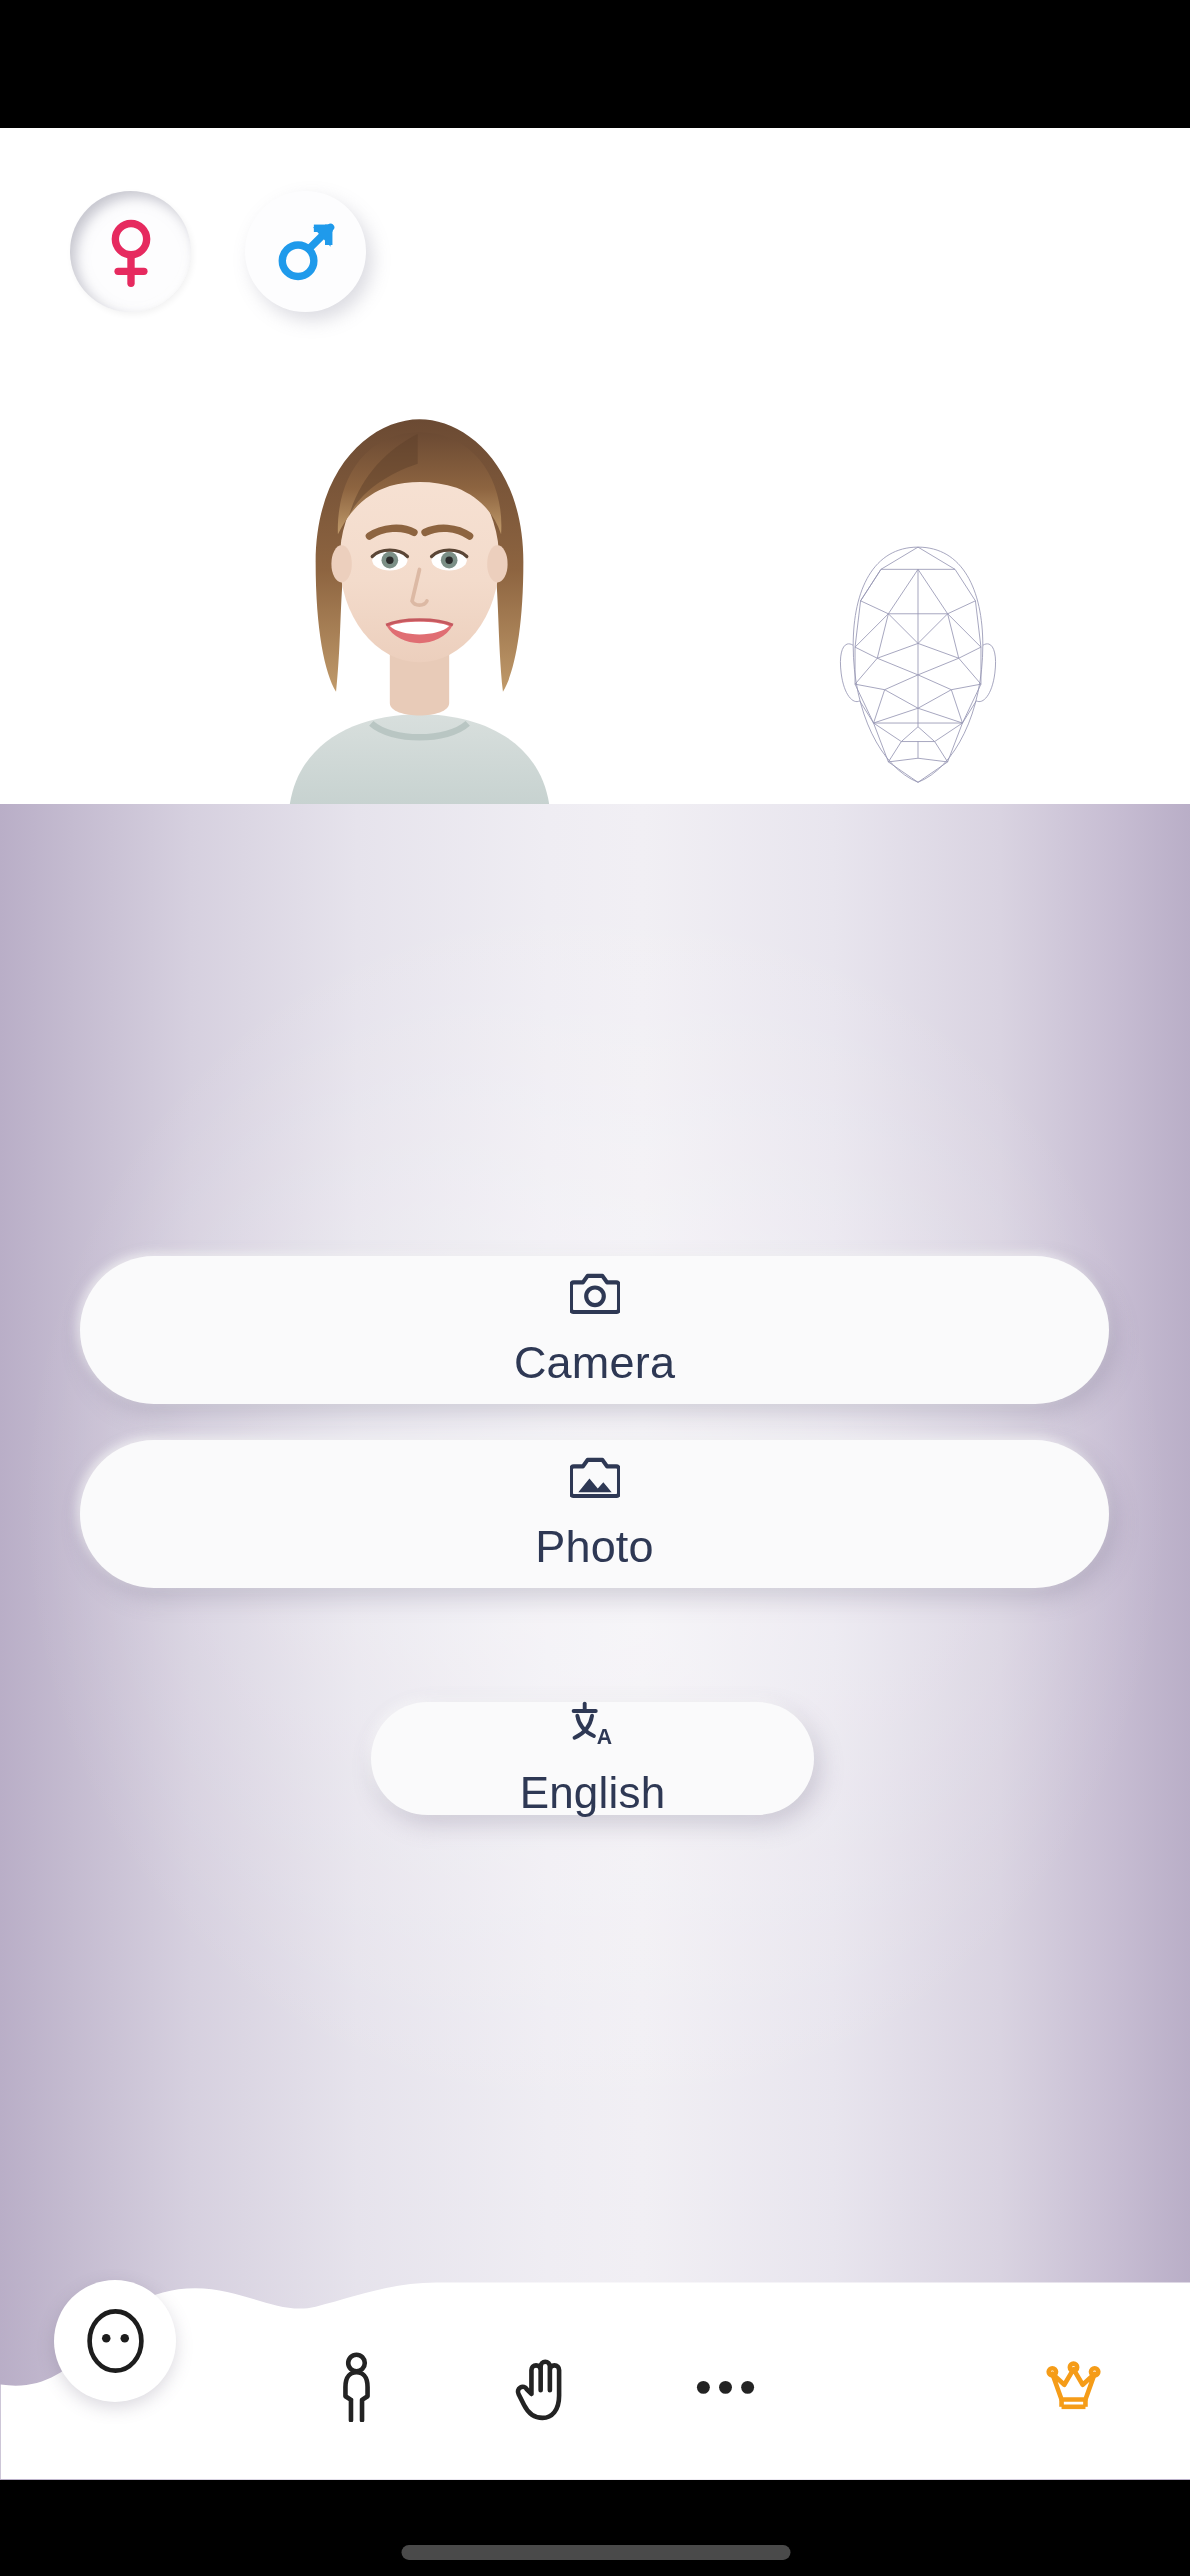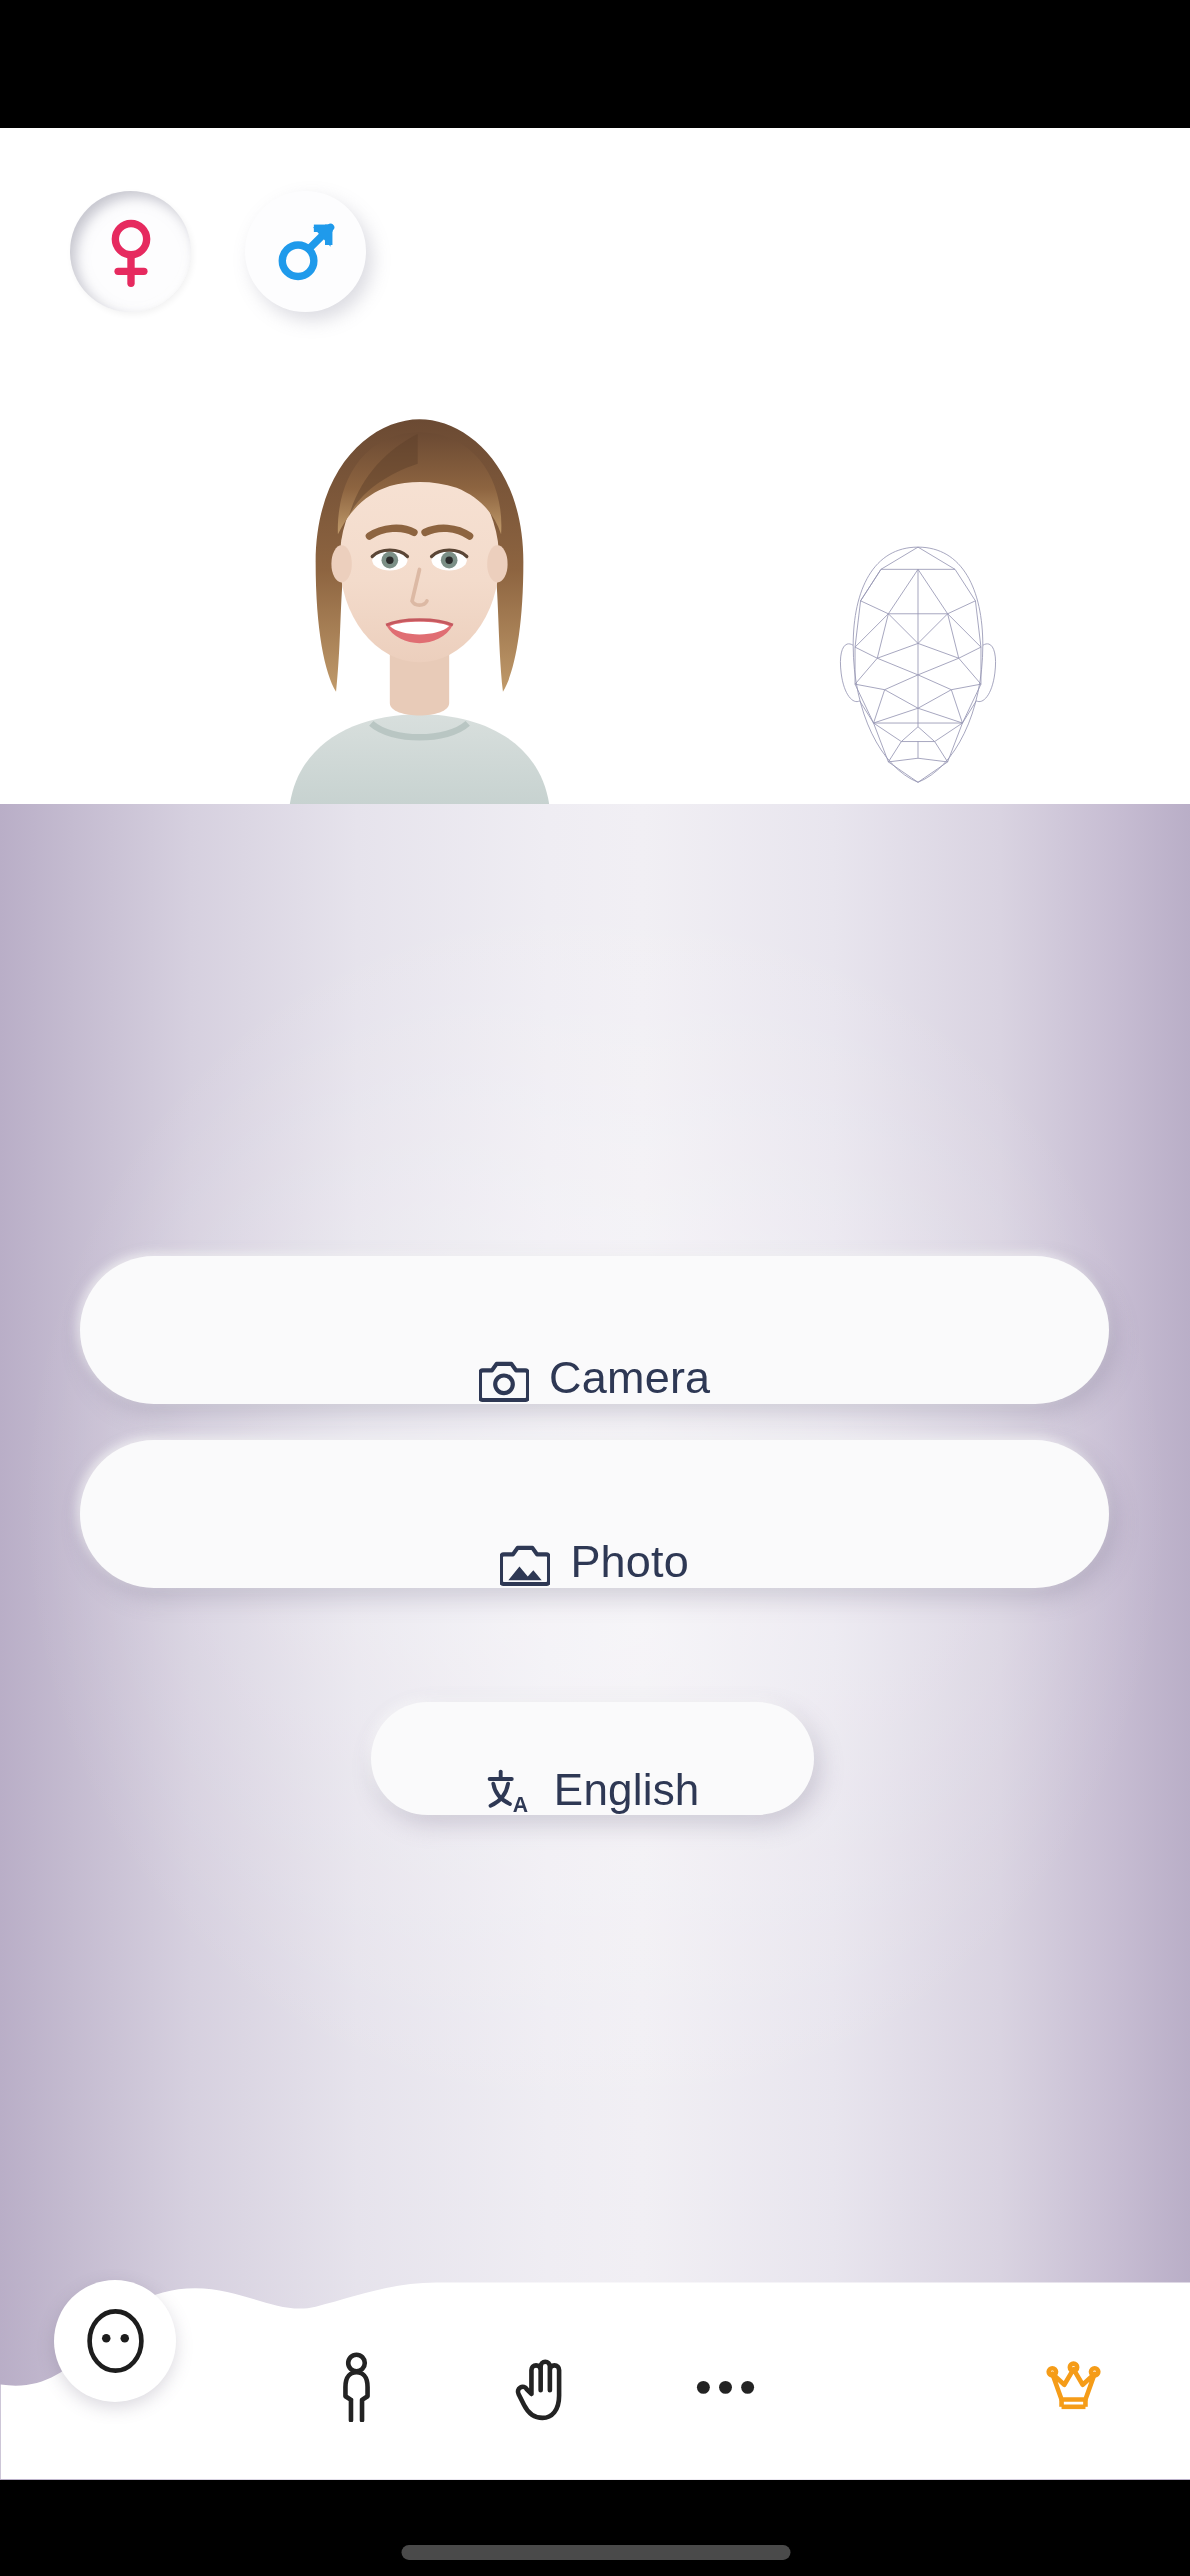--- a/index.html
+++ b/index.html
@@ -68,27 +68,28 @@
     content:""; position:absolute; inset:0;
     background:radial-gradient(ellipse 62% 48% at 50% 42%,
       rgba(255,255,255,0.45) 0%, rgba(255,255,255,0.12) 55%, rgba(255,255,255,0) 78%);
     pointer-events:none;
   }
 
   
   .actions{ position:absolute; left:0; top:0; width:1191px; }
   .pill{
     position:absolute;
-    display:flex; align-items:flex-end; justify-content:center; gap:20.4px;
+    display:flex; align-items:center; justify-content:center; gap:20.4px;
     background:#fafafb;
     border:none;
     box-shadow: 5.6px 9.3px 24px rgba(120,112,140,0.30),
                 -2.8px -2.8px 11px rgba(255,255,255,0.75);
     cursor:pointer;
     z-index:2;
+    flex-direction:column;
   }
   .pill-wide{ left:80px; width:1029px; height:148px; border-radius:74px; }
   #btn-camera{ top:452px; }
   #btn-photo { top:636px; }
   #btn-lang  {
     left:371px; width:443px; height:113px; border-radius:57px; top:898px;
   }
   .pill-label{
     font-size:45px; color:#2e3854; font-weight:400; letter-spacing:0.2px;
     white-space:nowrap;

